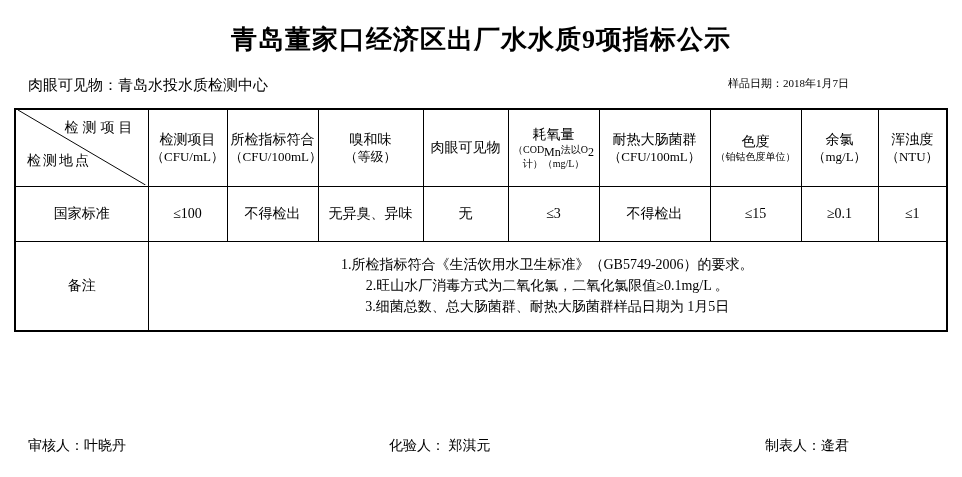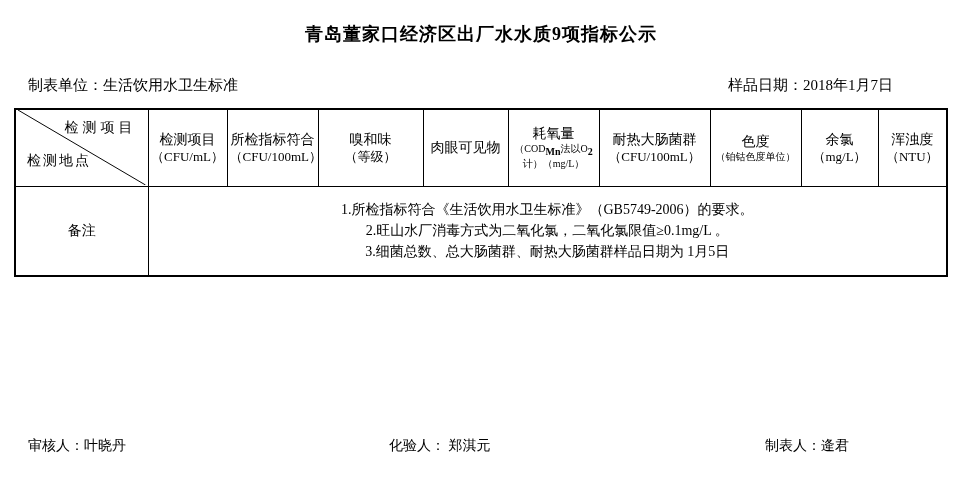--- a/index.html
+++ b/index.html
@@ -10,25 +10,25 @@
   }
   .page {
     position:relative;
     width:962px; height:477px;
     background:#ffffff;
     overflow:hidden;
   }
   .title {
     position:absolute; top:22px; left:0; right:0;
     text-align:center;
-    font-size:18px; font-weight:bold;
+    font-size:26px; font-weight:bold;
     letter-spacing:1px;
   }
   .meta-left  { position:absolute; top:76px; left:28px;  font-size:15px; }
-  .meta-right { position:absolute; top:76px; left:728px; font-size:15px; }
+  .meta-right { position:absolute; top:76px; left:728px; font-size:11px; }
 
   table.wq {
     position:absolute; top:108px; left:14px;
     border-collapse:collapse; table-layout:fixed;
     width:932px;
     border:2px solid #000;
   }
   table.wq td {
     border:1px solid #000;
     text-align:center; vertical-align:middle;
@@ -37,21 +37,21 @@
     overflow:hidden;
   }
   tr.header-row  { height:77px; }
   tr.data-row-1  { height:57px; }
   tr.data-row-2  { height:55px; }
   tr.remarks-row { height:90px; }
 
   .h-title { font-size:14px; line-height:18px; }
   .h-sub   { font-size:13px; line-height:16px; }
   .h-sub.tiny { font-size:10px; line-height:12px; }
-  .h-sub.tiny sub { font-size:10px;font-weight:bold; }
+  .h-sub.tiny sub { font-size:12px; }
 
   td.corner-cell { padding:0; }
   .corner-wrap { position:relative; width:100%; height:75px; }
   .corner-wrap svg { position:absolute; top:0; left:0; width:100%; height:100%; }
   .corner-tr {
     position:absolute; top:9px; right:9px;
     font-size:14px; letter-spacing:4px;
   }
   .corner-bl {
     position:absolute; top:42px; left:9px;
@@ -69,21 +69,21 @@
   .footer-tester    { left:389px; }
   .footer-tabulator { left:765px; }
 </style>
 </head>
 <body>
 
 <div class="page">
 
   <div class="title">青岛董家口经济区出厂水水质9项指标公示</div>
 
-  <div class="meta-left">制表单位：生活饮用水卫生标准</div>
+  <div class="meta-left">肉眼可见物：青岛水投水质检测中心</div>
   <div class="meta-right">样品日期：2018年1月7日</div>
 
   <table class="wq">
     <colgroup>
       <col style="width:133px">
         <col style="width:79px">
         <col style="width:91px">
       <col style="width:105px">
         <col style="width:85px">
         <col style="width:91px">
@@ -135,20 +135,32 @@
         <div class="h-title">余氯</div>
         <div class="h-sub">（mg/L）</div>
       </td>
       <td>
         <div class="h-title">浑浊度</div>
         <div class="h-sub">（NTU）</div>
       </td>
     </tr>
 
 
+    <tr class="data-row-2">
+      <td>国家标准</td>
+      <td>≤100</td>
+      <td>不得检出</td>
+      <td>无异臭、异味</td>
+      <td>无</td>
+      <td>≤3</td>
+      <td>不得检出</td>
+      <td>≤15</td>
+      <td>≥0.1</td>
+      <td>≤1</td>
+    </tr>
 
     <tr class="remarks-row">
       <td>备注</td>
       <td colspan="9" class="remarks-cell">
         <div class="remark-line">1.所检指标符合《生活饮用水卫生标准》（GB5749-2006）的要求。</div>
         <div class="remark-line">2.旺山水厂消毒方式为二氧化氯，二氧化氯限值≥0.1mg/L 。</div>
         <div class="remark-line">3.细菌总数、总大肠菌群、耐热大肠菌群样品日期为 1月5日</div>
       </td>
     </tr>
   </tbody>

